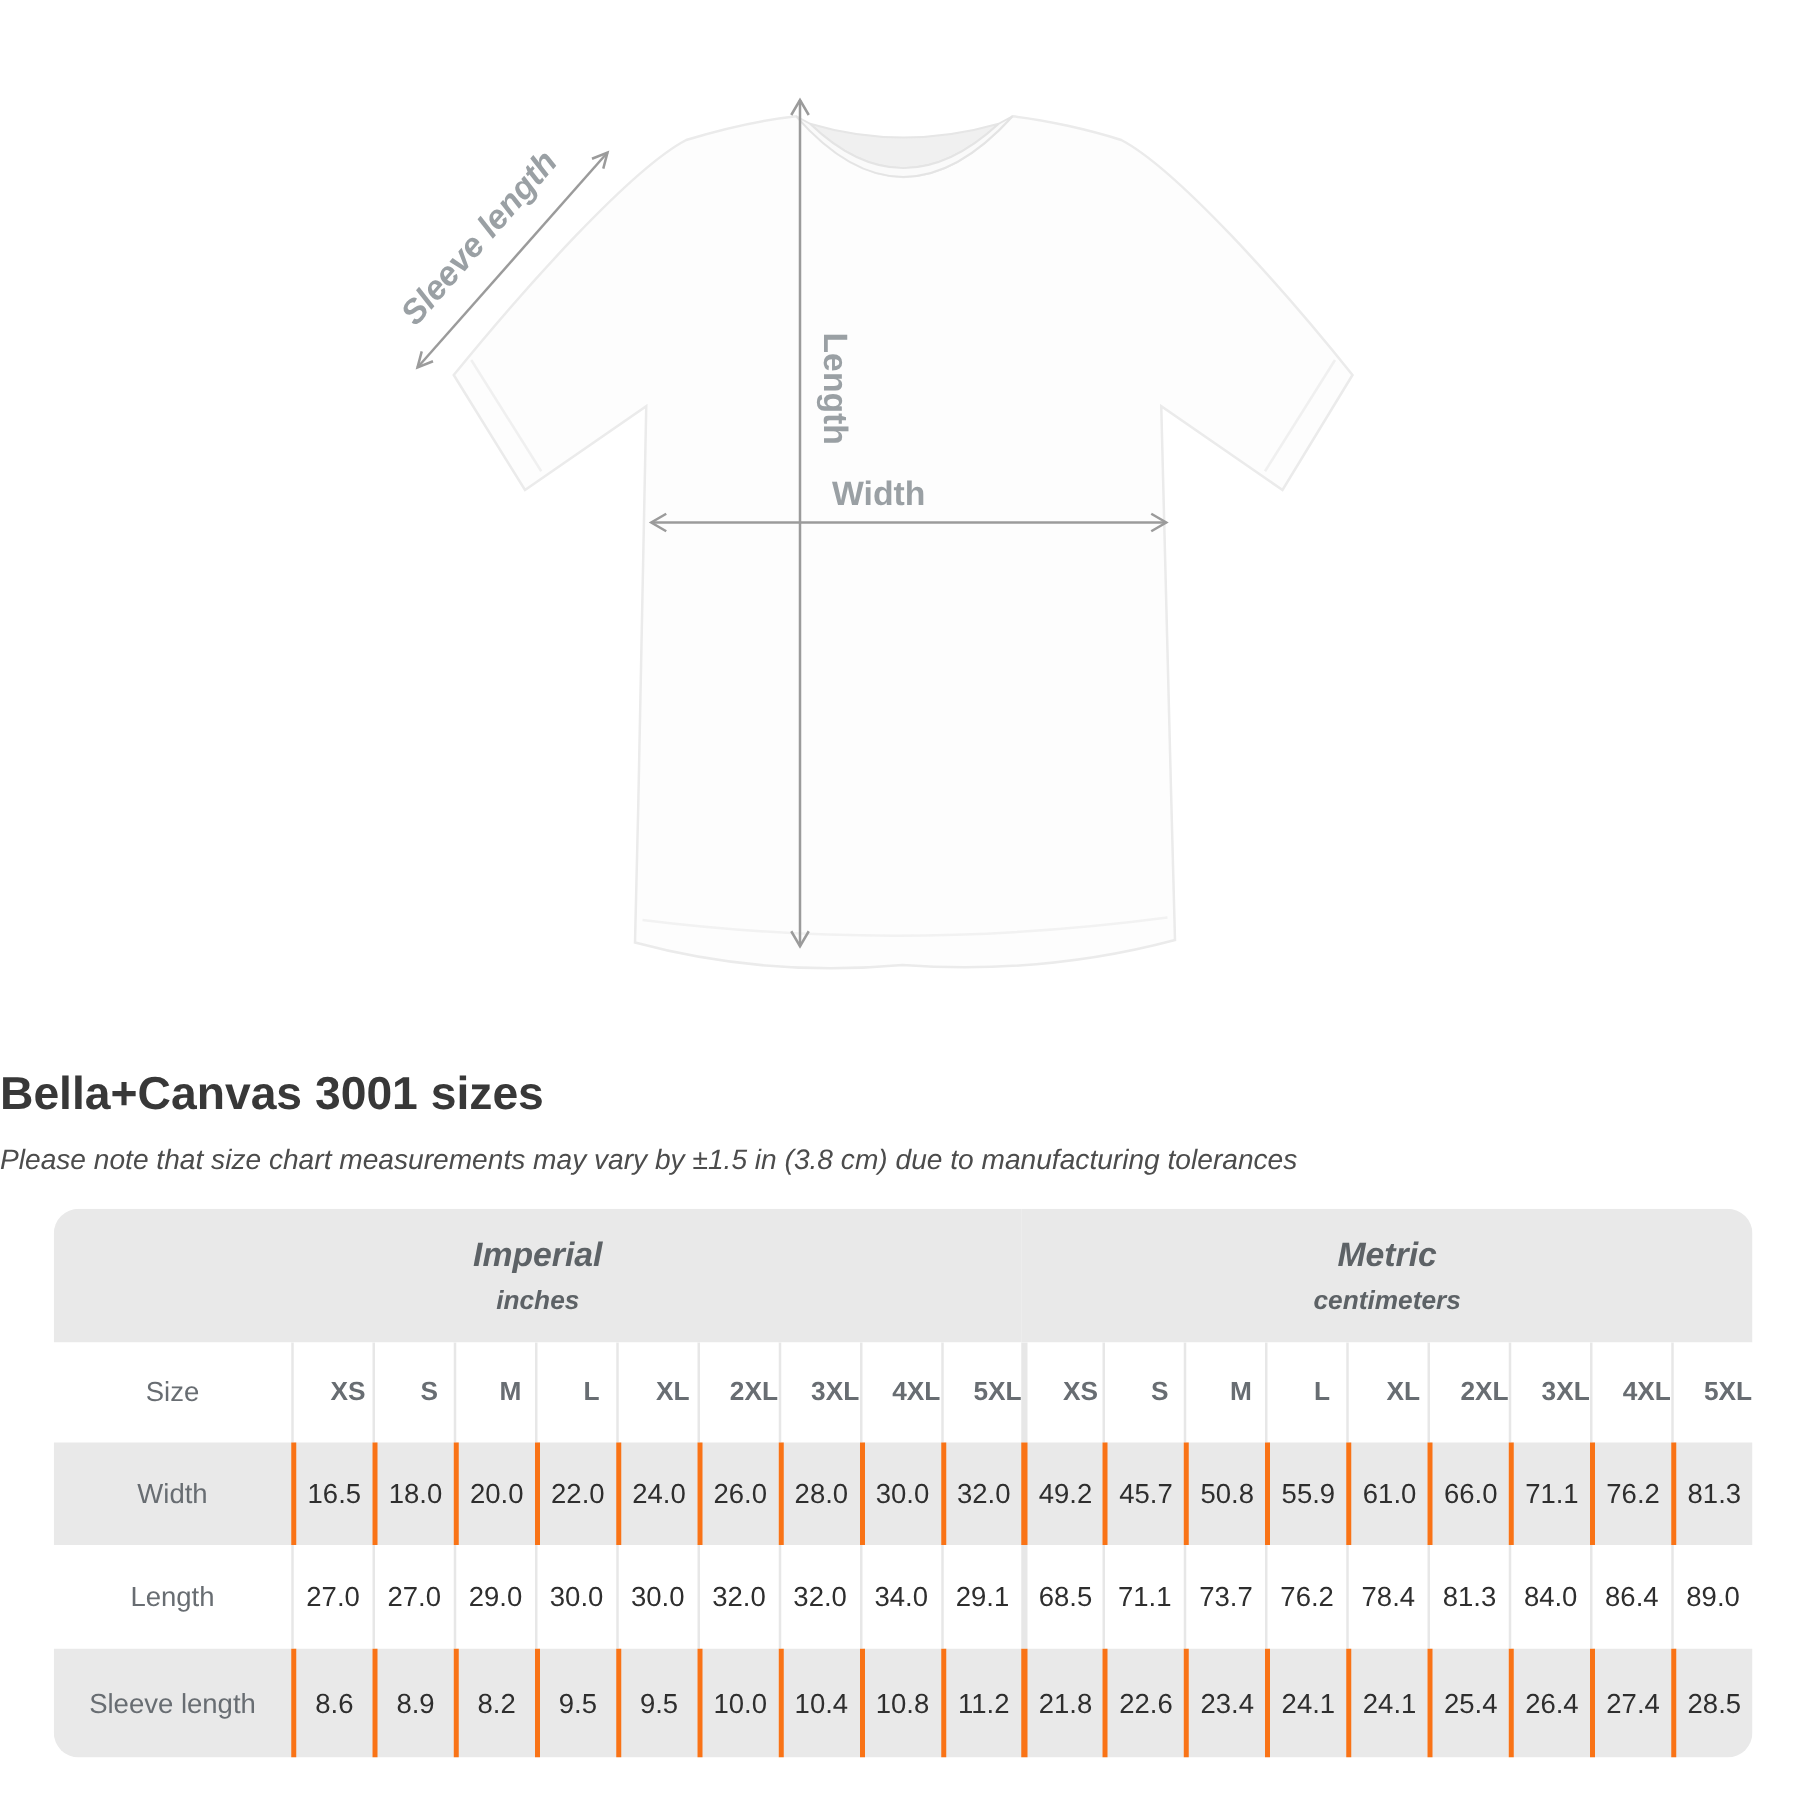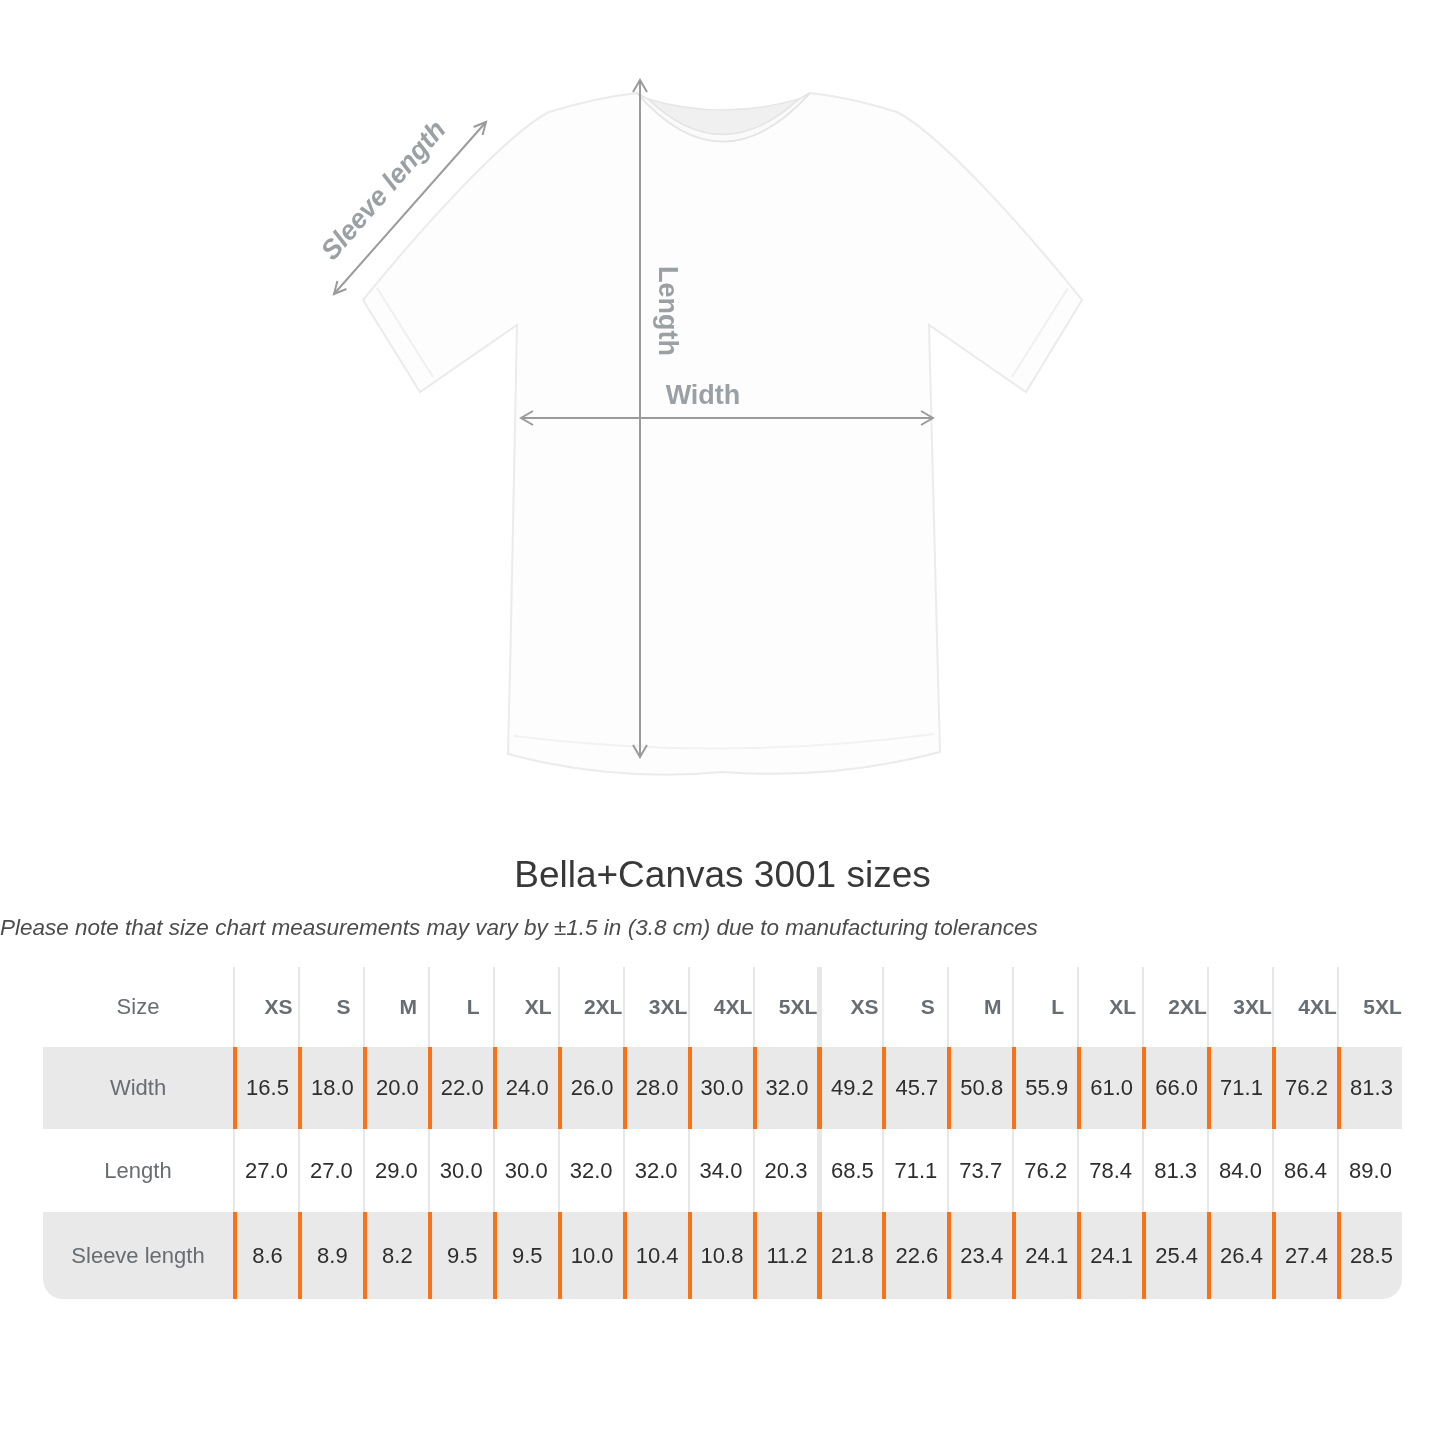--- a/index.html
+++ b/index.html
@@ -8,21 +8,21 @@
     width: 1445px; height: 1445px;
     position: relative;
     font-family: "Liberation Sans", sans-serif;
     overflow: hidden;
   }
   .diagram { position: absolute; top: 0; left: 0; width: 1445px; height: 840px; }
   .diagram svg { display: block; width: 100%; height: 100%; }
 
   .page-title {
     position: absolute; top: 854px; left: 0; width: 100%;
-    text-align: center; font-size: 37px; font-weight: normal; color: #383838;
+    text-align: left; font-size: 37px; font-weight: bold; color: #383838;
   }
   .tolerance-note {
     position: absolute; top: 915px; left: 0; width: 100%;
     text-align: left; font-size: 22.5px; font-style: italic; color: #4c4c4c;
   }
 
   .tablewrap {
     position: absolute; top: 967px; left: 43px; width: 1359px;
     border-radius: 20px; overflow: hidden;
   }
@@ -123,20 +123,30 @@
           <col>
           <col>
           <col>
           <col>
           <col>
           <col>
           <col>
           <col>
       </colgroup>
       <tbody>
+          <tr>
+        <th class="band" colspan="10">
+          <div class="band-title">Imperial</div>
+          <div class="band-unit">inches</div>
+        </th>
+        <th class="band" colspan="9">
+          <div class="band-title">Metric</div>
+          <div class="band-unit">centimeters</div>
+        </th>
+      </tr>
 
       <tr class="rw h-size">
         <td class="lbl">Size</td>
         <td class="hd">XS</td>
         <td class="hd">S</td>
         <td class="hd">M</td>
         <td class="hd">L</td>
         <td class="hd">XL</td>
         <td class="hd">2XL</td>
         <td class="hd">3XL</td>
@@ -178,21 +188,21 @@
       <tr class="rw h-l">
         <td class="lbl">Length</td>
         <td class="val">27.0</td>
         <td class="val">27.0</td>
         <td class="val">29.0</td>
         <td class="val">30.0</td>
         <td class="val">30.0</td>
         <td class="val">32.0</td>
         <td class="val">32.0</td>
         <td class="val">34.0</td>
-        <td class="val">20.3</td>
+        <td class="val">29.1</td>
         <td class="val sepw">68.5</td>
         <td class="val">71.1</td>
         <td class="val">73.7</td>
         <td class="val">76.2</td>
         <td class="val">78.4</td>
         <td class="val">81.3</td>
         <td class="val">84.0</td>
         <td class="val">86.4</td>
         <td class="val">89.0</td>
       </tr>

